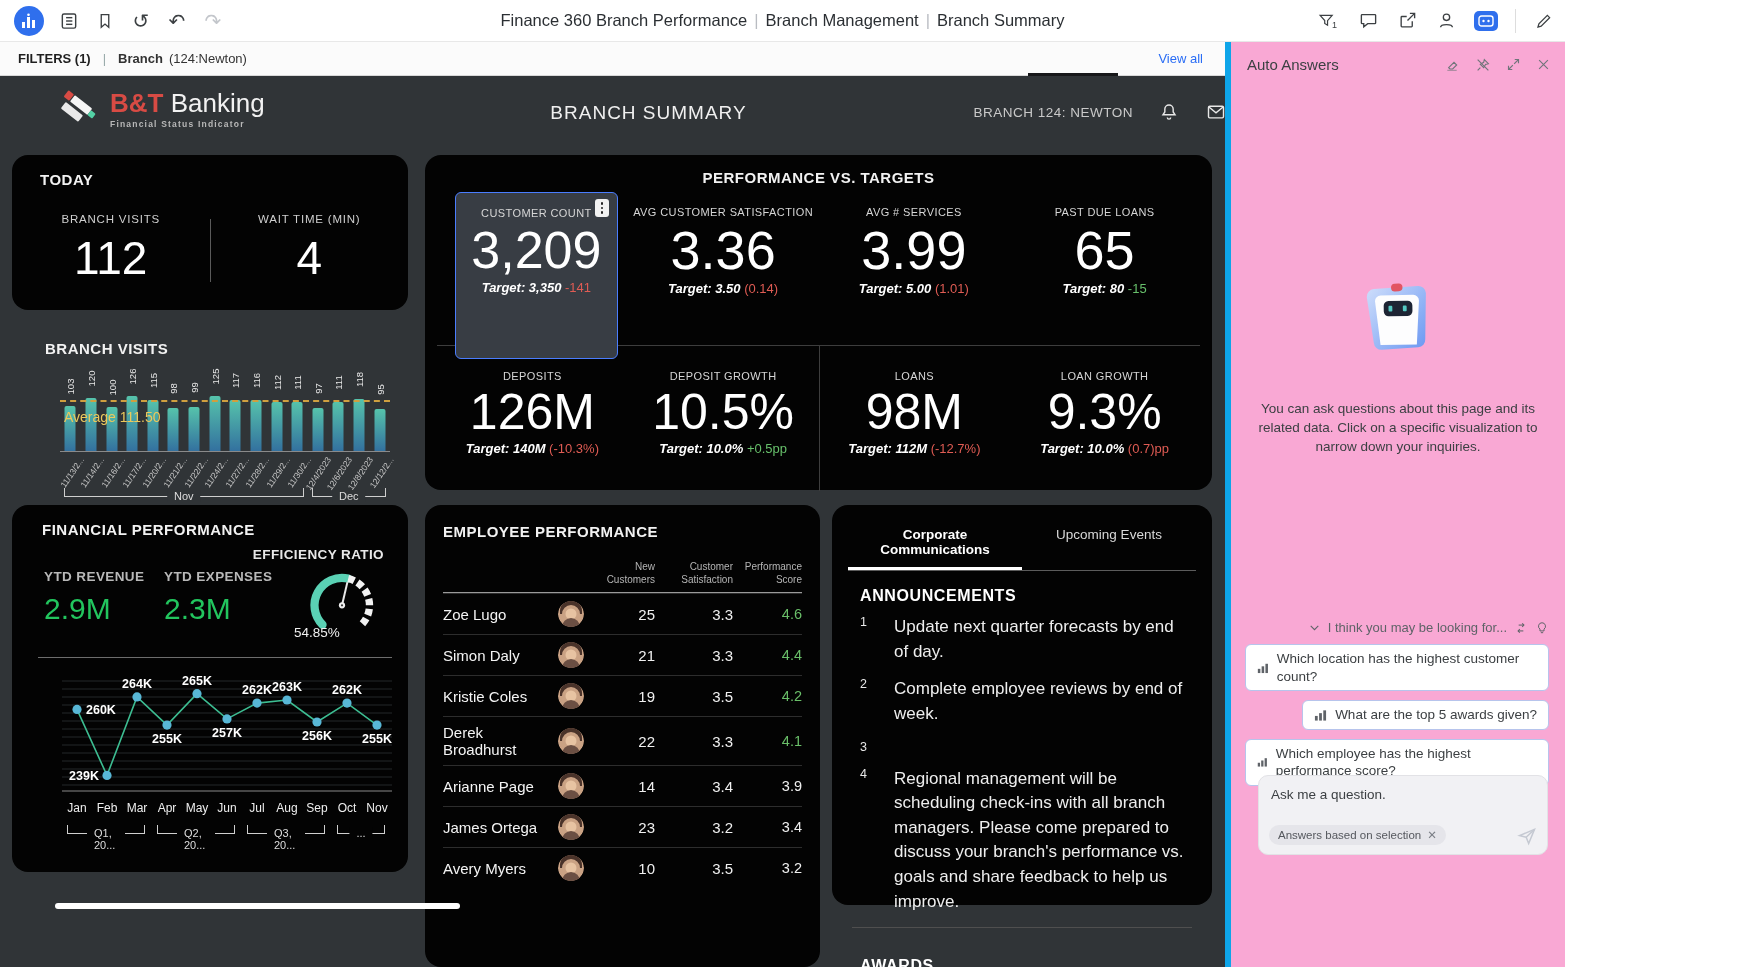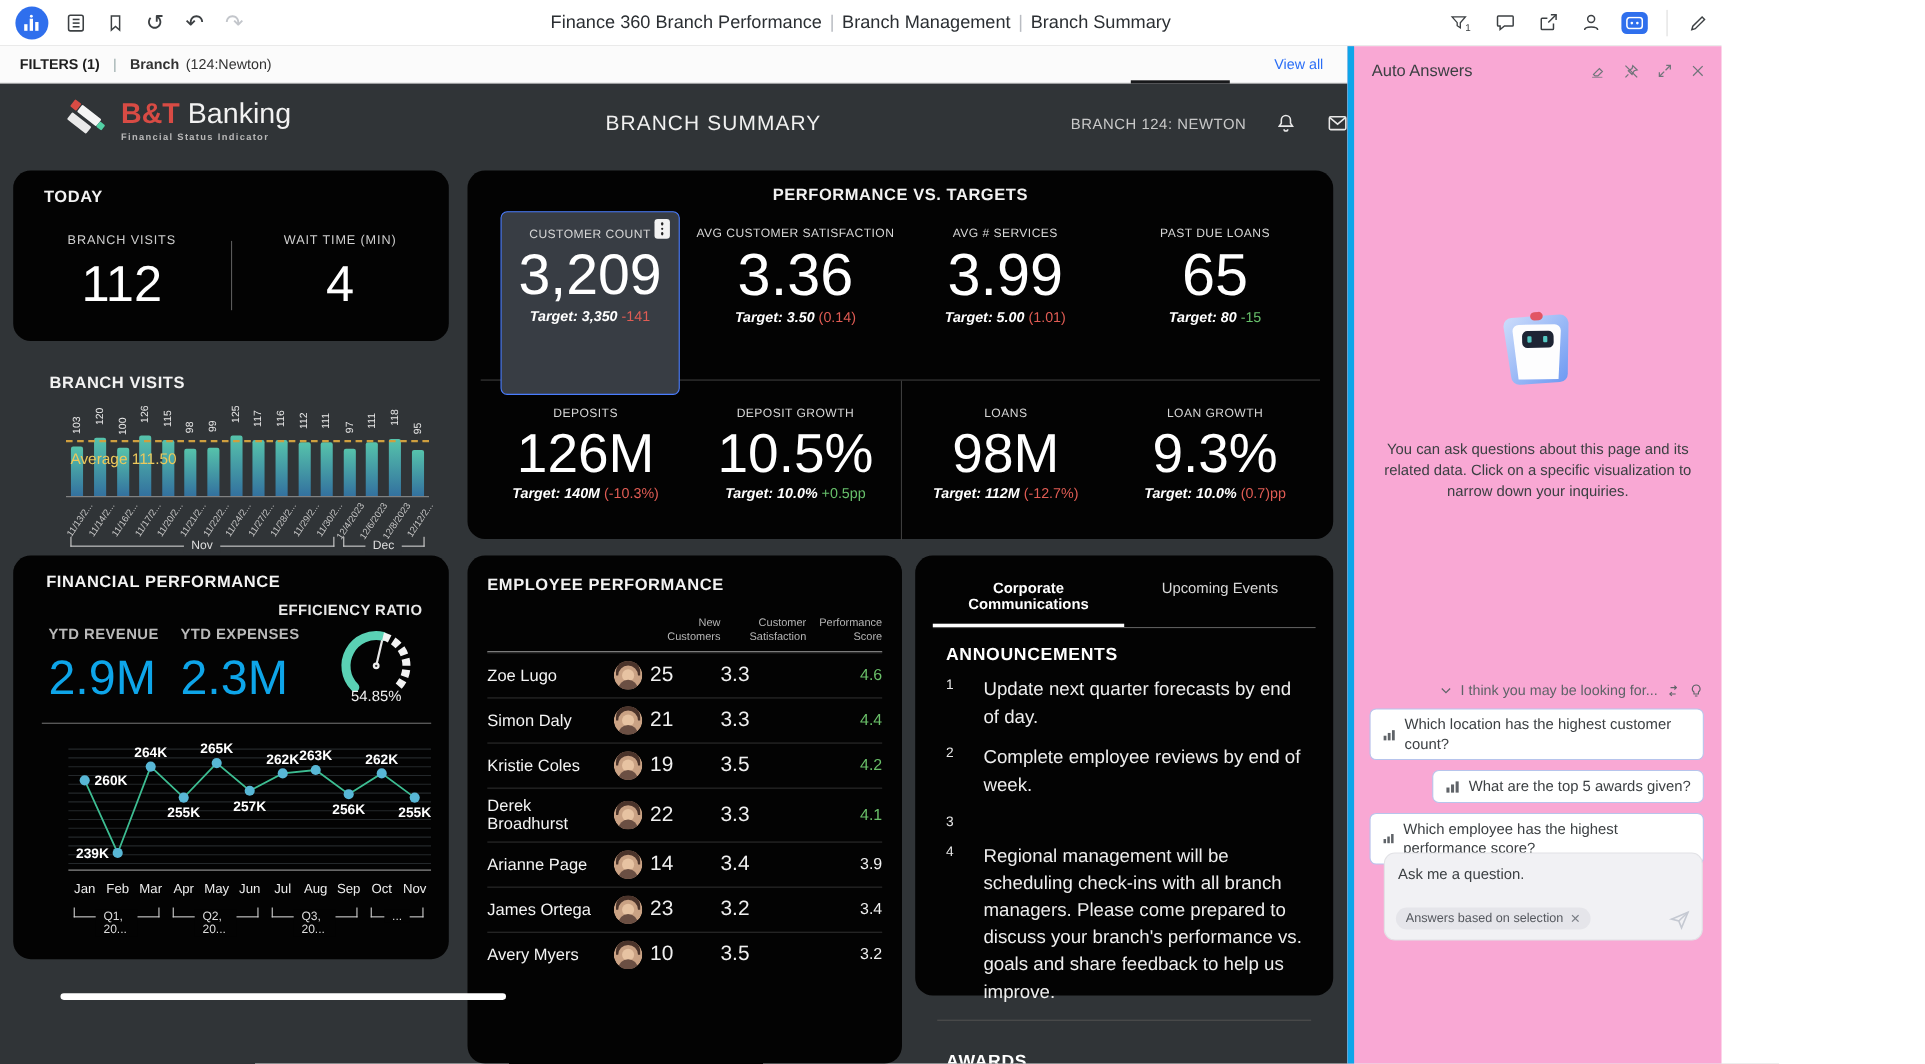--- a/index.html
+++ b/index.html
@@ -89,39 +89,39 @@
   .kebab { position:absolute; top:6px; right:8px; width:14px; height:18px; background:#f2f2f2; border-radius:3px; display:flex; flex-direction:column; align-items:center; justify-content:center; gap:2px; cursor:pointer; }
   .kebab i { width:2.5px; height:2.5px; background:#222; border-radius:50%; }
   .vsep { border-left:1px solid #3d3d3d; }
 
   
   .fin { left:12px; top:429px; width:396px; height:367px; }
   .fin .panel-title { position:absolute; left:30px; top:16px; }
   .eff-label { position:absolute; right:24px; top:42px; font-size:13.5px; font-weight:bold; letter-spacing:.4px; color:#e8e8e8; }
   .ytd { position:absolute; top:64px; }
   .ytd .yl { font-size:13.5px; font-weight:bold; color:#b9b9b9; letter-spacing:.4px; }
-  .ytd .yv { font-size:44px; color:#0ea5e9; margin-top:8px; }
+  .ytd .yv { font-size:30px; color:#22c55e; margin-top:8px; }
   .ytd.rev { left:32px; }
   .ytd.exp { left:152px; }
-  .gauge { position:absolute; right:18px; top:60px; width:96px; text-align:center; }
+  .gauge { position:absolute; right:18px; top:60px; width:96px; }
   .gauge .gv { font-size:13.5px; color:#f0f0f0; margin-top:-6px; }
   .fin-div { position:absolute; left:26px; right:16px; top:152px; border-top:1px solid #6d6d6d; }
   .line-chart { position:absolute; left:50px; top:168px; }
   .months-row { position:absolute; left:50px; top:296px; width:330px; display:flex; }
   .months-row span { width:30px; text-align:center; font-size:12px; color:#eee; }
   .q-row { position:absolute; left:50px; top:316px; width:330px; height:22px; }
 
   
   .emp { left:425px; top:429px; width:395px; height:462px; padding:18px 18px 0; }
   .emp-table { margin-top:14px; }
   .erow { display:grid; grid-template-columns:108px 40px 64px 78px 69px; align-items:center; border-top:1px solid #2d2d2d; padding:7px 0; }
   .erow.head { border-top:none; border-bottom:1px solid #9a9a9a; padding-bottom:6px; }
   .erow.head div { font-size:10px; color:#b5b5b5; text-align:right; line-height:1.25; }
   .ename { font-size:15px; color:#f4f4f4; }
-  .enum { font-size:19px; color:#f0f0f0; }
+  .enum { font-size:15px; color:#f0f0f0; text-align:right; }
   .escore { font-size:14.5px; text-align:right; color:#f0f0f0; }
   .escore.green { color:#6abf69; }
   .avatar { width:26px; height:26px; border-radius:50%; overflow:hidden; justify-self:center; }
 
   
   .comms { left:832px; top:429px; width:380px; height:400px; padding:16px 16px 0; }
   .tabs { display:flex; border-bottom:1px solid #5c5c5c; }
   .tab { font-size:13.5px; color:#d8d8d8; padding:6px 12px 10px; cursor:pointer; flex:1; text-align:center; }
   .tab.active { color:#fff; font-weight:bold; border-bottom:3px solid #fff; }
   .ann-title { font-size:16px; font-weight:bold; letter-spacing:.6px; color:#fff; margin:16px 0 4px 12px; }

